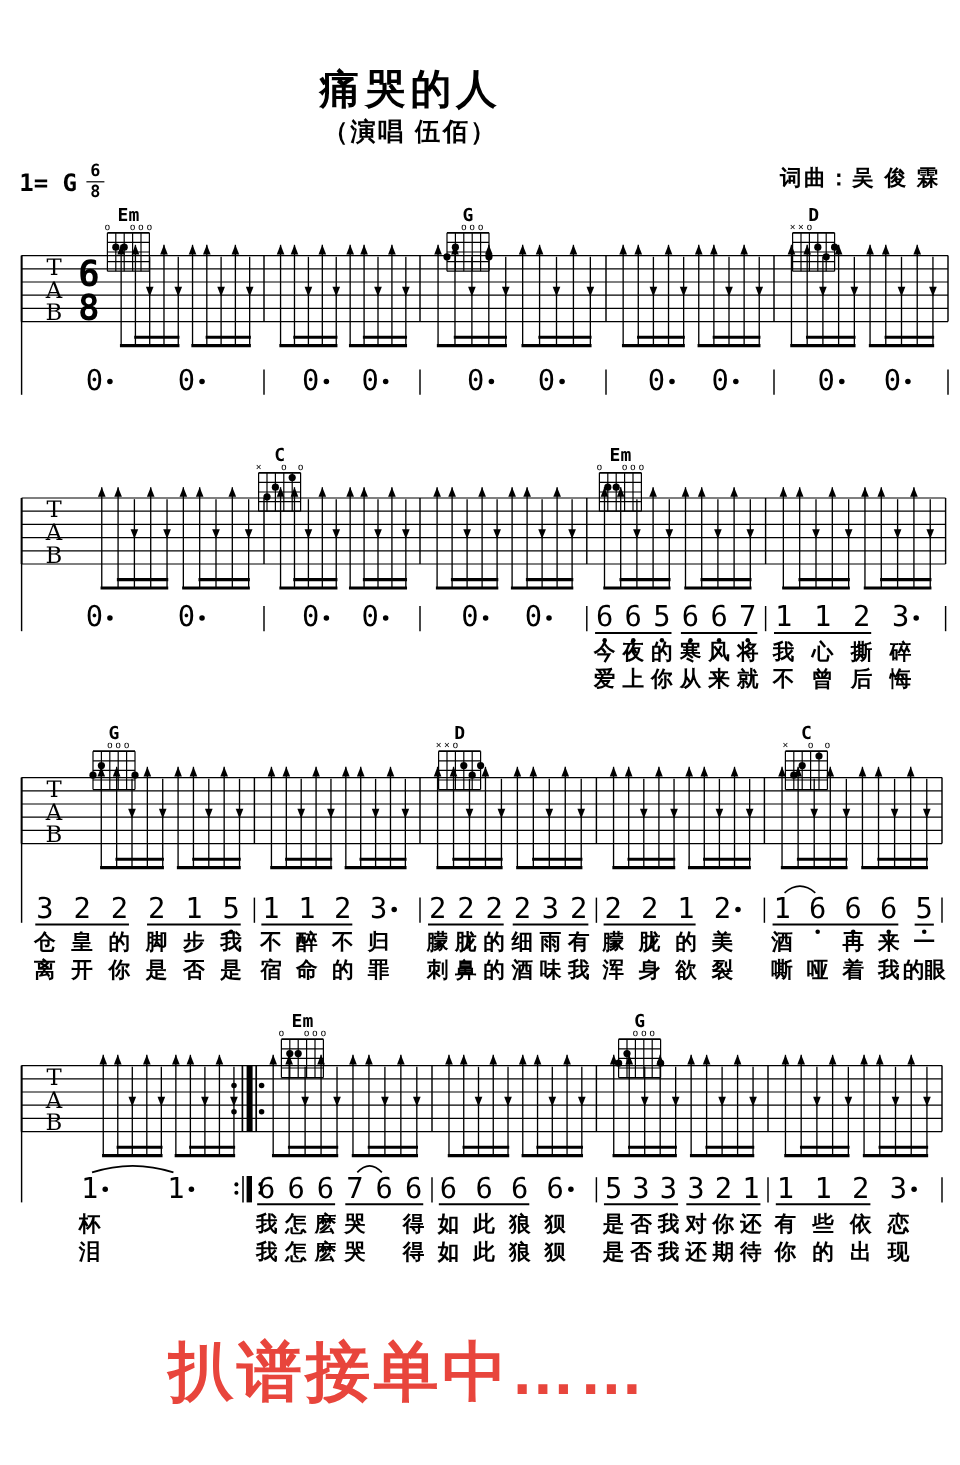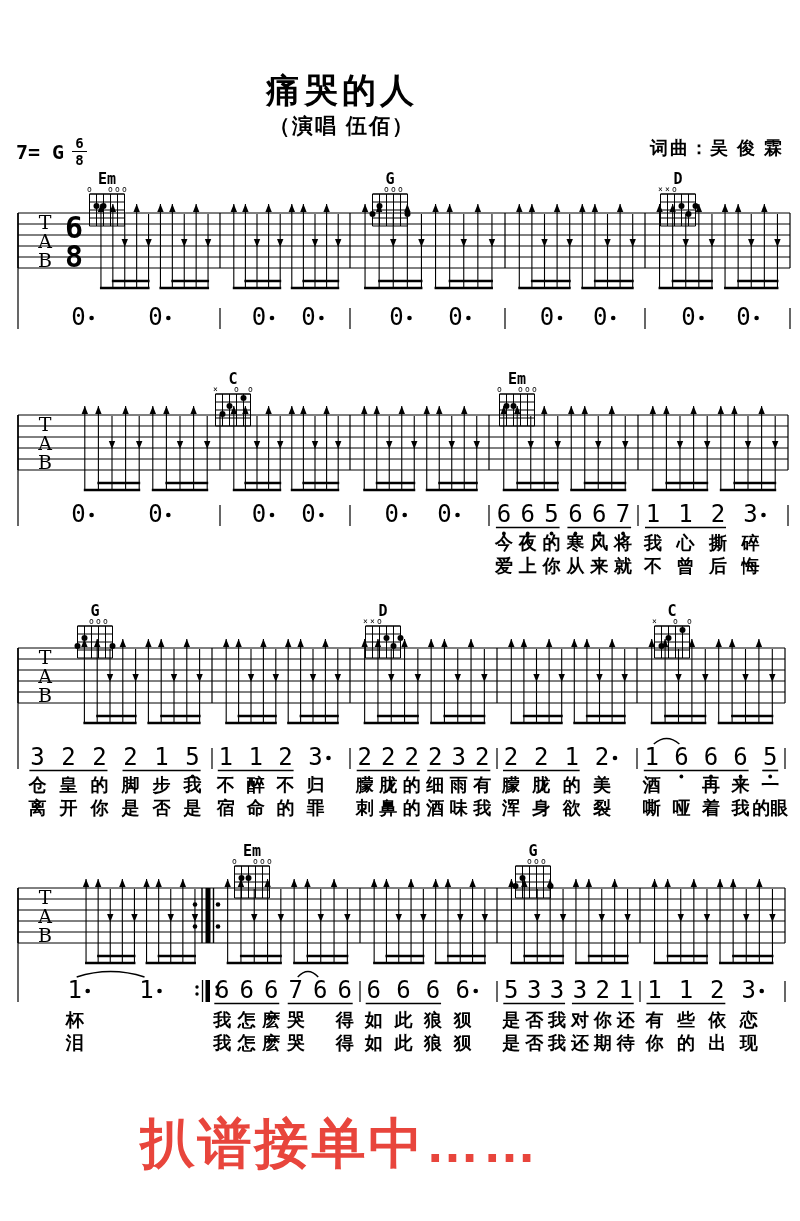--- a/index.html
+++ b/index.html
@@ -1,18 +1,18 @@
 <!DOCTYPE html>
 <html><head>
 <meta charset="utf-8">
 <style>
   html,body{margin:0;padding:0;}
   body{width:800px;height:1221px;background:#ffffff;position:relative;overflow:hidden;
        font-family:"Liberation Sans","DejaVu Sans",sans-serif;color:#000;}
-  .hdr{position:absolute;left:0;width:684px;text-align:center;margin-top:16px;}
+  .hdr{position:absolute;left:0;width:684px;text-align:center;}
   .title{top:52px;font-size:34px;font-weight:700;letter-spacing:4px;}
   .subtitle{top:96px;font-size:21px;font-weight:700;letter-spacing:2px;}
   .credit{position:absolute;top:136px;right:16px;font-size:18px;font-weight:600;letter-spacing:2px;}
   .keyline{position:absolute;top:136px;left:16px;font-size:20px;font-weight:600;
            font-family:"DejaVu Sans Mono",monospace;display:flex;align-items:center;}
   .frac{display:inline-flex;flex-direction:column;line-height:1;font-size:14px;margin-left:8px;
         text-align:center;font-weight:700;}
   .frac .num{border-bottom:1.6px solid #000;padding:0 3px 1px;}
   .frac .den{padding-top:1px;}
   #score{position:absolute;left:0;top:0;}
@@ -20,21 +20,21 @@
           font-size:54px;font-weight:900;letter-spacing:3px;
           font-family:"Liberation Sans","DejaVu Sans",sans-serif;}
 </style>
 </head>
 <body>
 
 <div class="hdr title">痛哭的人</div>
 <div class="hdr subtitle">（演唱 伍佰）</div>
 <div class="credit">词曲：吴 俊 霖</div>
 <div class="keyline">
-  <span>7= G</span>
+  <span>1= G</span>
   <span class="frac">
     <span class="num">6</span>
     <span class="den">8</span>
   </span>
 </div>
 
 <svg id="score" width="800" height="1221" viewBox="0 0 800 1221">
     <g transform="translate(0,155)">
       <line x1="18" y1="58" x2="790" y2="58" stroke="#000" stroke-width="1"></line>
       <line x1="18" y1="69" x2="790" y2="69" stroke="#000" stroke-width="1"></line>

